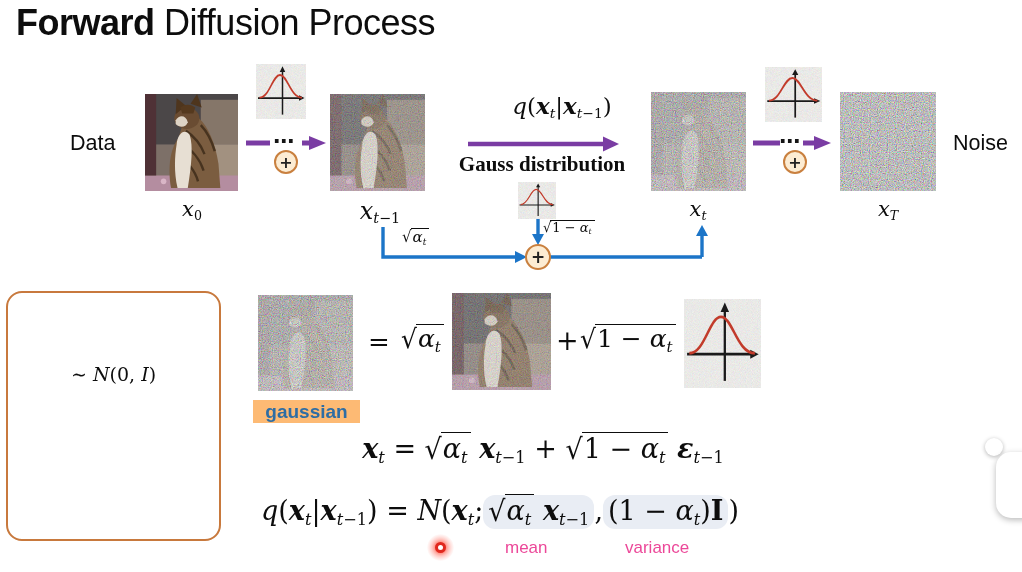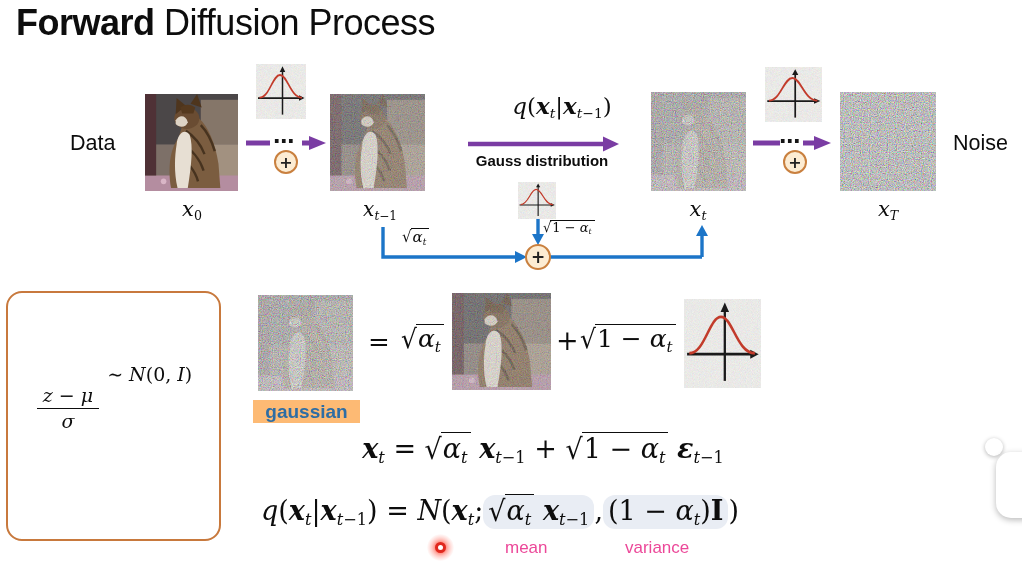--- a/index.html
+++ b/index.html
@@ -3,21 +3,21 @@
 <meta charset="utf-8">
 <style>
   html,body{margin:0;padding:0;background:#fff;}
   #slide{position:relative;width:1022px;height:572px;background:#fff;overflow:hidden;
          font-family:"Liberation Sans",sans-serif;color:#0d0d0d;}
   .pic{position:absolute;}
   .title{position:absolute;left:16px;top:2px;font-size:36px;letter-spacing:-0.5px;white-space:nowrap;}
   .tb{font-weight:800;}
   .tr{font-weight:500;}
   .lbl{position:absolute;font-size:21.5px;color:#0d0d0d;white-space:nowrap;}
-  .gdist{position:absolute;font-size:15px;font-weight:700;text-align:center;white-space:nowrap;}
+  .gdist{position:absolute;font-size:21px;font-weight:700;text-align:center;white-space:nowrap;font-family:Liberation Serif, serif;}
   .math{position:absolute;font-family:"DejaVu Serif","DejaVu Sans",serif;color:#0d0d0d;white-space:nowrap;}
   .center{text-align:center;}
   .mi{font-style:italic;}
   .mb{font-weight:700;font-style:italic;}
   .mu{font-weight:700;}
   .msub{font-size:0.6em;vertical-align:-0.3em;}
   .msup{font-size:0.6em;vertical-align:0.55em;}
   .msqrt{white-space:nowrap;}
   .rad{display:inline-block;transform:scaleY(1.06);margin-right:-1px;}
   .ovl{display:inline-block;border-top:1.7px solid currentColor;padding:0 3px 0 2px;line-height:1.15;}
@@ -139,42 +139,39 @@
     <line x1="51" y1="9" x2="64" y2="9" stroke="#7a3ca3" stroke-width="5"></line>
     <polygon points="62,2 79,9 62,16" fill="#7a3ca3"></polygon>
   </svg>
   <span class="dots" style="left:775px;top:131px;width:30px;text-align:center;">⋯</span>
   <div class="plusc" style="left:783px;top:150px;">+</div>
 
   <div class="math center" style="left:472px;top:92px;width:180px;font-size:23px;"><span class="mi">q</span>(<span class="mb">x</span><span class="msub"><span class="mi">t</span></span>|<span class="mb">x</span><span class="msub"><span class="mi">t</span>−1</span>)</div>
   <div class="gdist" style="left:448px;top:152px;width:188px;">Gauss distribution</div>
 
   <div class="math center" style="left:152px;top:197px;width:80px;font-size:21px;"><span class="mi">x</span><span class="msub">0</span></div>
-  <div class="math center" style="left:340px;top:197px;width:80px;font-size:20px;"><span class="mi">x</span><span class="msub"><span class="mi">t</span>−1</span></div>
+  <div class="math center" style="left:340px;top:197px;width:80px;font-size:24px;"><span class="mi">x</span><span class="msub"><span class="mi">t</span>−1</span></div>
   <div class="math center" style="left:658px;top:197px;width:80px;font-size:21px;"><span class="mi">x</span><span class="msub"><span class="mi">t</span></span></div>
   <div class="math center" style="left:848px;top:197px;width:80px;font-size:21px;"><span class="mi">x</span><span class="msub"><span class="mi">T</span></span></div>
 
   <svg class="pic" style="left:370px;top:216px;width:345px;height:64px" viewBox="0 0 345 64">
     <path d="M13,11 V41 H145" fill="none" stroke="#1c75c8" stroke-width="3.4"></path>
     <polygon points="157,41 145,35 145,47" fill="#1c75c8"></polygon>
     <line x1="168" y1="3" x2="168" y2="19" stroke="#1c75c8" stroke-width="3.4"></line>
     <polygon points="168,29 162,18 174,18" fill="#1c75c8"></polygon>
     <line x1="180" y1="41" x2="332" y2="41" stroke="#1c75c8" stroke-width="3.4"></line>
     <line x1="332" y1="41" x2="332" y2="19" stroke="#1c75c8" stroke-width="3.4"></line>
     <polygon points="332,9 326,20 338,20" fill="#1c75c8"></polygon>
   </svg>
   <div class="plusc" style="left:525px;top:244px;width:26px;height:26px;font-size:17px;">+</div>
   <div class="math" style="left:402px;top:228px;font-size:15px;"><span class="msqrt"><span class="rad">√</span><span class="ovl"><span class="mi">α</span><span class="msub"><span class="mi">t</span></span></span></span></div>
   <div class="math" style="left:543px;top:220px;font-size:13px;"><span class="msqrt"><span class="rad">√</span><span class="ovl">1 − <span class="mi">α</span><span class="msub"><span class="mi">t</span></span></span></span></div>
 
   <div class="fbox">
-    <div class="fbrow" style="top:70px;font-size:19px;"><span class="mfrac">
-          <span class="num"><span class="mi">z</span> − <span class="mi">μ</span></span>
-          <span class="den"><span class="mi">σ</span></span>
-        </span> ∼ <span class="mi">N</span>(0,  <span class="mi">I</span>)</div>
+    <div class="fbrow" style="top:70px;font-size:19px;"> ∼ <span class="mi">N</span>(0,  <span class="mi">I</span>)</div>
   </div>
 
   <svg class="pic" style="left:258px;top:295px;width:95px;height:96px" viewBox="0 0 100 100" preserveAspectRatio="none">
       <use href="#cat"></use>
       <rect width="100" height="100" fill="#ffffff" opacity="0.25"></rect>
       <rect width="100" height="100" filter="url(#nz)" opacity="0.78"></rect>
     </svg>
   <div class="chip">gaussian</div>
   <div class="math" style="left:368px;top:327px;font-size:26px;">=</div>
   <div class="math" style="left:401px;top:324px;font-size:25px;"><span class="msqrt"><span class="rad">√</span><span class="ovl"><span class="mi">α</span><span class="msub"><span class="mi">t</span></span></span></span></div>

